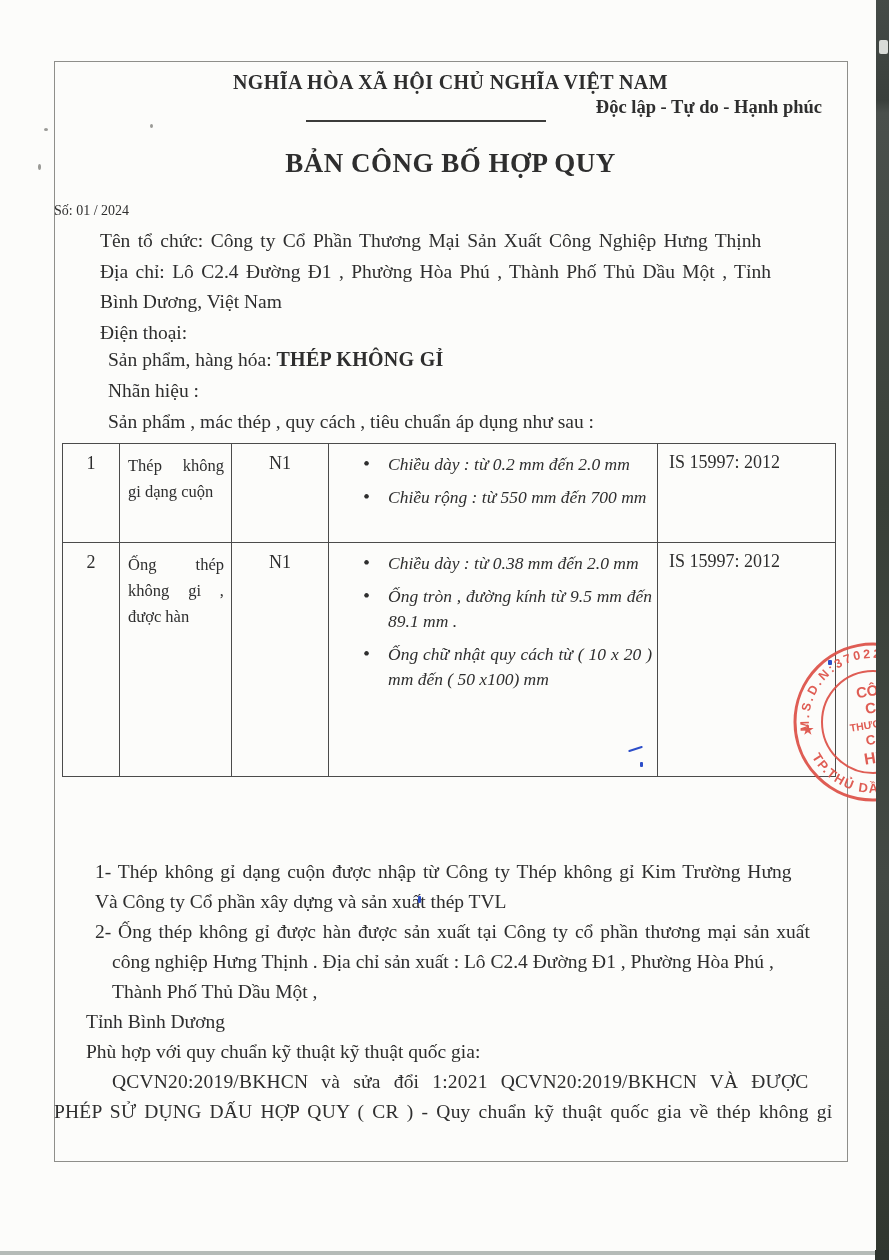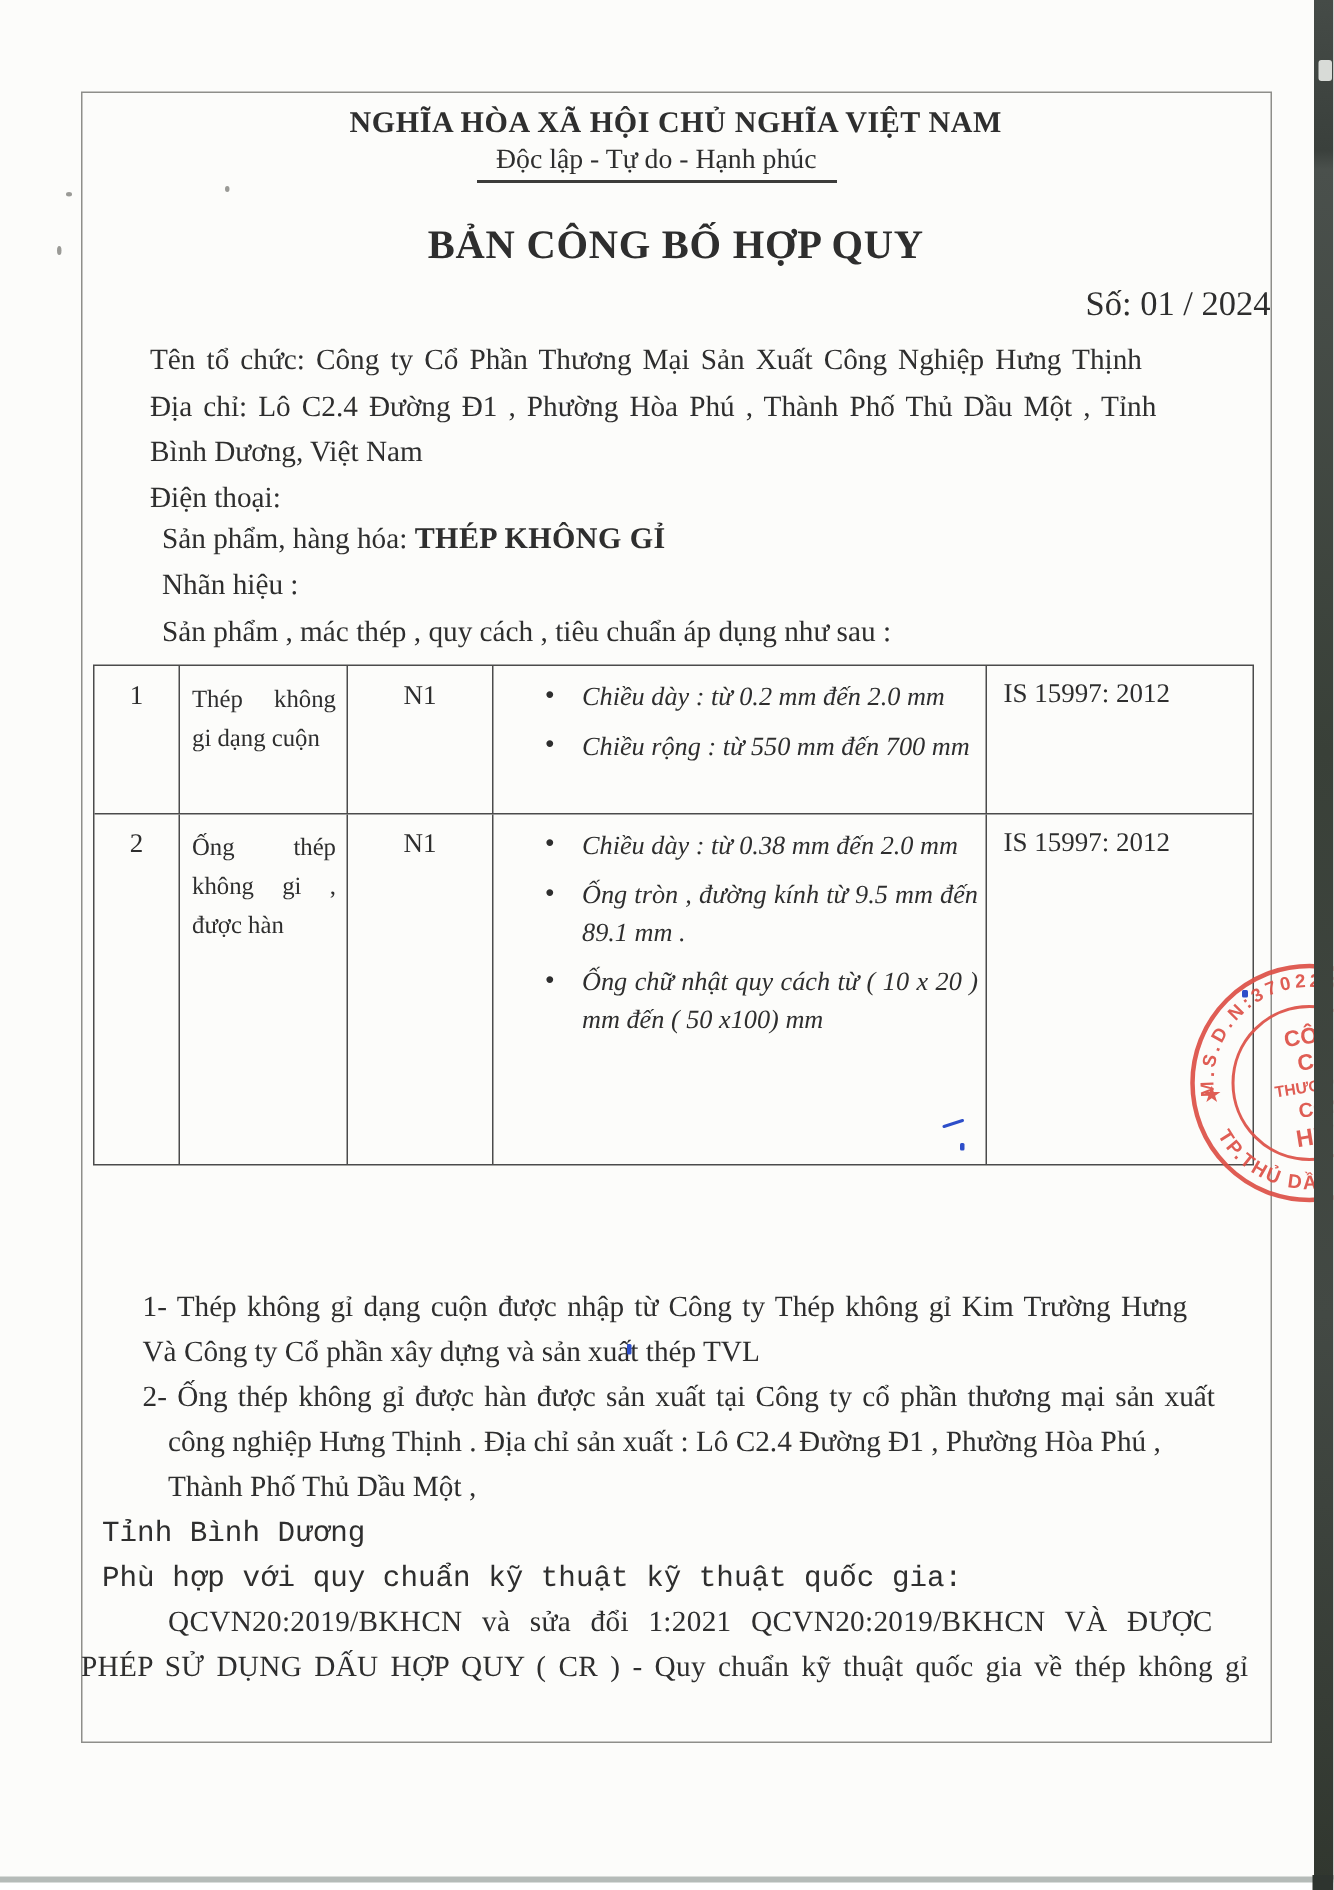--- a/index.html
+++ b/index.html
@@ -19,28 +19,28 @@
   .edge-bottom-line{position:absolute;left:0;bottom:5px;width:889px;height:4px;background:#b5bbb8;z-index:52;}
   .edge-corner{position:absolute;right:0;bottom:0;width:14px;height:10px;background:#2e342f;z-index:53;}
   .speck{position:absolute;background:#9a9a96;border-radius:50%;z-index:2;}
 
   
   .frame{position:absolute;left:54px;top:61px;width:792px;height:1099px;border:1px solid #8e8e8a;z-index:1;}
 
   
   .nat-header{position:absolute;left:54px;top:71px;width:793px;text-align:center;
     font-size:20px;font-weight:bold;letter-spacing:.4px;z-index:3;}
-  .nat-motto{position:absolute;left:54px;top:97px;width:793px;text-align:center;
-    font-size:18.5px;font-weight:normal;z-index:3;transform:translateX(-13px);}
+  .nat-motto{position:absolute;left:42px;top:97px;width:793px;text-align:right;
+    font-size:18.5px;font-weight:bold;z-index:3;transform:translateX(-13px);}
   .motto-underline{width:240px;height:2px;background:#3c3c3a;margin:2px auto 0 auto;}
 
   .doc-title{position:absolute;left:54px;top:148px;width:793px;text-align:center;
     font-size:27px;font-weight:bold;letter-spacing:.5px;z-index:3;}
-  .doc-number{position:absolute;left:54px;top:190px;width:793px;text-align:right;
-    font-size:23px;z-index:3;}
+  .doc-number{position:absolute;left:54px;top:203px;width:793px;text-align:left;
+    font-size:14px;z-index:3;}
 
   
   .org{position:absolute;left:100px;top:226px;width:732px;font-size:19.5px;line-height:30.5px;z-index:3;}
   .org .ws2{word-spacing:2.5px;}
   .prod{position:absolute;left:108px;top:344px;width:724px;font-size:19.5px;line-height:31px;z-index:3;}
   .prod b{font-size:20px;letter-spacing:.3px;}
 
   
   .ctable{position:absolute;left:62px;top:443px;width:774px;z-index:3;
     border:1px solid #4b4b4b;box-sizing:border-box;font-size:19px;}
@@ -63,21 +63,21 @@
   ul.specs{margin:0;padding:0 0 0 34px;list-style:none;}
   ul.specs li{position:relative;padding-left:25px;margin-bottom:8px;
     font-size:17.5px;line-height:25px;text-align:justify;}
   ul.specs li::before{content:"\2022";position:absolute;left:0;top:-1px;font-size:19px;}
 
   
   .notes{position:absolute;left:54px;top:857px;width:795px;font-size:19.5px;line-height:30px;z-index:3;}
   .notes div{white-space:nowrap;}
   .ind-a{margin-left:41px;}
   .ind-b{margin-left:58px;}
-  .ind-c{margin-left:14px;font-family:Liberation Mono, monospace;}
+  .ind-c{margin-left:32px;}
   .ind-0{margin-left:0px;}
   .ws1{word-spacing:2px;}
   .ws3{word-spacing:3px;}
   .ws8{word-spacing:8px;}
   .caps{letter-spacing:.2px;}
 
   
   .stamp{position:absolute;left:760px;top:628px;z-index:40;opacity:.92;}
   .stamp text{font-family:"Liberation Sans", sans-serif;font-weight:bold;}
 

